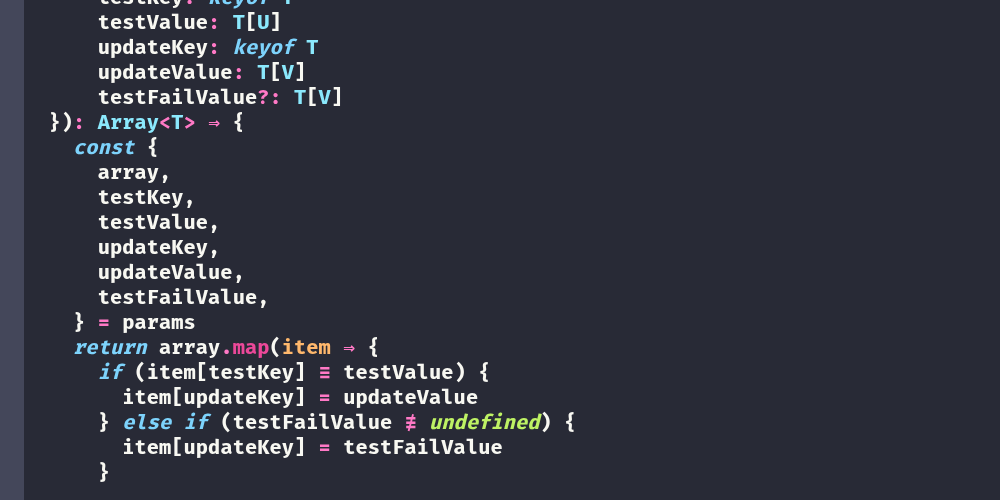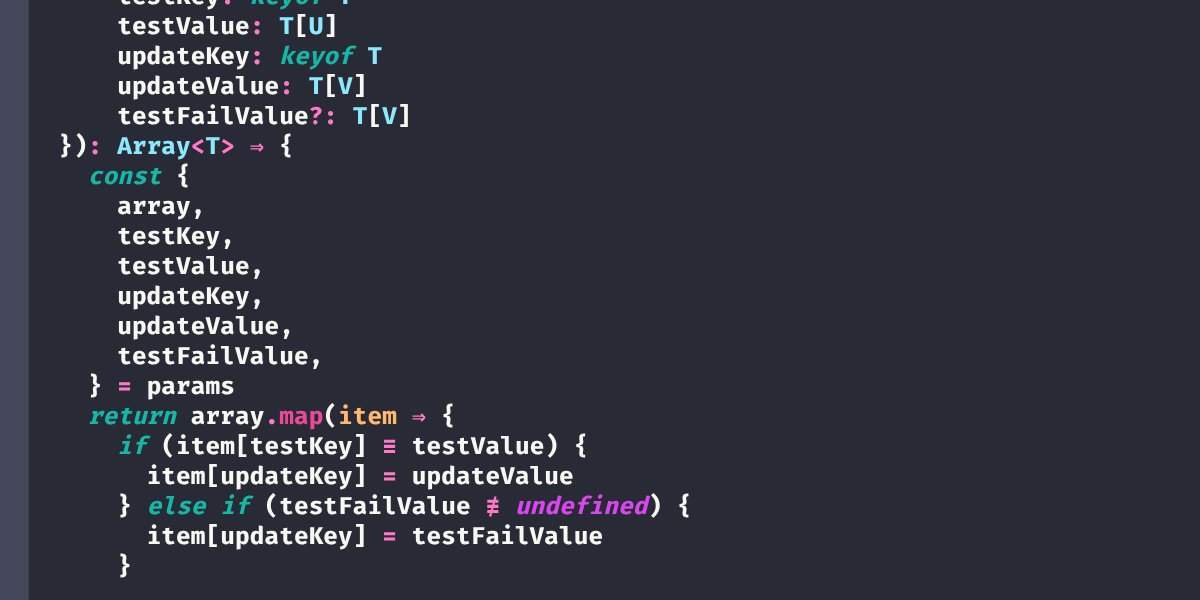--- a/index.html
+++ b/index.html
@@ -33,28 +33,28 @@
     background: #44475a;
   }
   .code {
     position: absolute;
     left: 24px;
     top: -14px;
   }
   .line { display: block; height: 25px; }
   
   .fg    { color: #f8f8f2; } 
-  .kw    { color: #14b8a6; font-style: italic; }  
+  .kw    { color: #7dd3fc; font-style: italic; }  
   .type  { color: #8be9fd; }  
   .punc  { color: #f8f8f2; }
   .ident { color: #f8f8f2; }
   .param { color: #ffb86c; }  
   .fn    { color: #ec4899; }  
   .op    { color: #ff79c6; }  
-  .undef { color: #d946ef; font-style: italic; }
+  .undef { color: #bef264; font-style: italic; }
   .br    { color: #f8f8f2; }  
 </style>
 </head>
 <body>
 
 <div class="editor">
   <div class="gutter"></div>
   <div class="code" id="code-container"><div class="line"><span>      </span><span class="ident">testKey</span><span class="op">: </span><span class="kw">keyof </span><span class="type">T</span></div><div class="line"><span>      </span><span class="ident">testValue</span><span class="op">: </span><span class="type">T</span><span class="br">[</span><span class="type">U</span><span class="br">]</span></div><div class="line"><span>      </span><span class="ident">updateKey</span><span class="op">: </span><span class="kw">keyof </span><span class="type">T</span></div><div class="line"><span>      </span><span class="ident">updateValue</span><span class="op">: </span><span class="type">T</span><span class="br">[</span><span class="type">V</span><span class="br">]</span></div><div class="line"><span>      </span><span class="ident">testFailValue</span><span class="op">?: </span><span class="type">T</span><span class="br">[</span><span class="type">V</span><span class="br">]</span></div><div class="line"><span>  </span><span class="br">}</span><span class="br">)</span><span class="op">: </span><span class="type">Array</span><span class="op">&lt;</span><span class="type">T</span><span class="op">&gt;</span><span class="fg"> </span><span class="op">⇒</span><span class="fg"> </span><span class="br">{</span></div><div class="line"><span>    </span><span class="kw">const </span><span class="br">{</span></div><div class="line"><span>      </span><span class="ident">array</span><span class="punc">,</span></div><div class="line"><span>      </span><span class="ident">testKey</span><span class="punc">,</span></div><div class="line"><span>      </span><span class="ident">testValue</span><span class="punc">,</span></div><div class="line"><span>      </span><span class="ident">updateKey</span><span class="punc">,</span></div><div class="line"><span>      </span><span class="ident">updateValue</span><span class="punc">,</span></div><div class="line"><span>      </span><span class="ident">testFailValue</span><span class="punc">,</span></div><div class="line"><span>    </span><span class="br">} </span><span class="op">=</span><span class="ident"> params</span></div><div class="line"><span>    </span><span class="kw">return </span><span class="ident">array</span><span class="op">.</span><span class="fn">map</span><span class="br">(</span><span class="param">item </span><span class="op">⇒</span><span class="fg"> </span><span class="br">{</span></div><div class="line"><span>      </span><span class="kw">if </span><span class="br">(</span><span class="ident">item</span><span class="br">[</span><span class="ident">testKey</span><span class="br">]</span><span class="fg"> </span><span class="op">≡</span><span class="fg"> </span><span class="ident">testValue</span><span class="br">)</span><span class="fg"> </span><span class="br">{</span></div><div class="line"><span>        </span><span class="ident">item</span><span class="br">[</span><span class="ident">updateKey</span><span class="br">]</span><span class="fg"> </span><span class="op">=</span><span class="fg"> </span><span class="ident">updateValue</span></div><div class="line"><span>      </span><span class="br">} </span><span class="kw">else if </span><span class="br">(</span><span class="ident">testFailValue</span><span class="fg"> </span><span class="op">≢</span><span class="fg"> </span><span class="undef">undefined</span><span class="br">)</span><span class="fg"> </span><span class="br">{</span></div><div class="line"><span>        </span><span class="ident">item</span><span class="br">[</span><span class="ident">updateKey</span><span class="br">]</span><span class="fg"> </span><span class="op">=</span><span class="fg"> </span><span class="ident">testFailValue</span></div><div class="line"><span>      </span><span class="br">}</span></div></div>
 </div>
 

